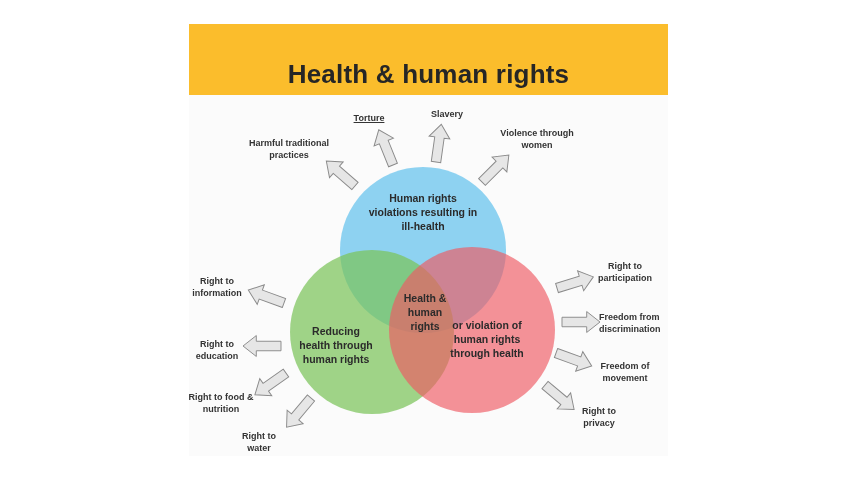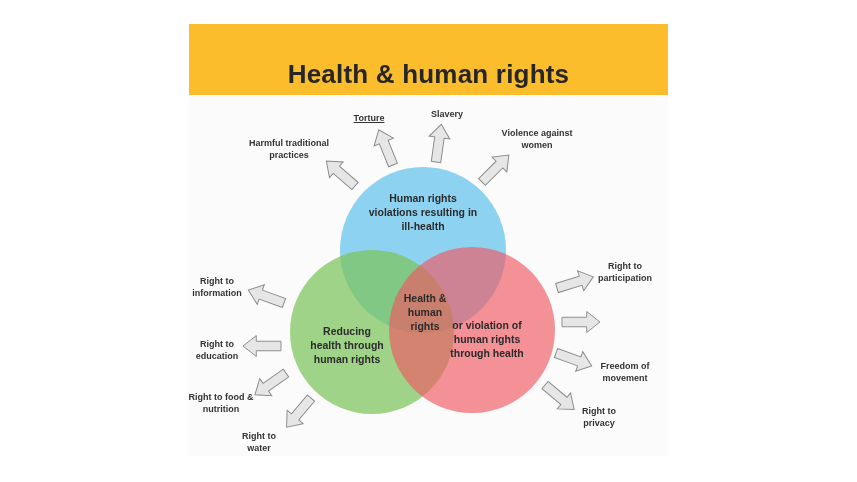--- a/index.html
+++ b/index.html
@@ -77,21 +77,21 @@
       <g transform="translate(356,290) rotate(40) scale(0.95)">
           <use href="#blk-arrow"></use>
         </g>
     </svg>
 
     <div class="clbl" style="left:164px; top:96px; width:140px;">
       <div>Human rights</div>
       <div>violations resulting in</div>
       <div>ill-health</div>
     </div>
-    <div class="clbl" style="left:93px; top:229px; width:130px;">
+    <div class="clbl" style="left:82px; top:229px; width:130px;">
       <div>Reducing</div>
       <div>health through</div>
       <div>human rights</div>
     </div>
     <div class="clbl" style="left:238px; top:223px; width:120px;">
       <div>or violation of</div>
       <div>human rights</div>
       <div>through health</div>
     </div>
     <div class="clbl" style="left:196px; top:196px; width:80px;">
@@ -104,21 +104,21 @@
       <div>Harmful traditional</div>
       <div>practices</div>
     </div>
     <div class="lbl" style="left:150px; top:17px; width:60px;text-decoration:underline;">
       <div>Torture</div>
     </div>
     <div class="lbl" style="left:228px; top:13px; width:60px;">
       <div>Slavery</div>
     </div>
     <div class="lbl" style="left:293px; top:32px; width:110px;">
-      <div>Violence against</div>
+      <div>Violence through</div>
       <div>women</div>
     </div>
 
     <div class="lbl" style="left:-6px; top:180px; width:68px;">
       <div>Right to</div>
       <div>information</div>
     </div>
     <div class="lbl" style="left:-6px; top:243px; width:68px;">
       <div>Right to</div>
       <div>education</div>
@@ -129,20 +129,24 @@
     </div>
     <div class="lbl" style="left:38px; top:335px; width:64px;">
       <div>Right to</div>
       <div>water</div>
     </div>
 
     <div class="lbl" style="left:400px; top:165px; width:72px;">
       <div>Right to</div>
       <div>participation</div>
     </div>
+    <div class="lbl" style="left:410px; top:216px; width:80px; text-align:left;">
+      <div>Freedom from</div>
+      <div>discrimination</div>
+    </div>
     <div class="lbl" style="left:398px; top:265px; width:76px;">
       <div>Freedom of</div>
       <div>movement</div>
     </div>
     <div class="lbl" style="left:375px; top:310px; width:70px;">
       <div>Right to</div>
       <div>privacy</div>
     </div>
   </div>
 </div>

